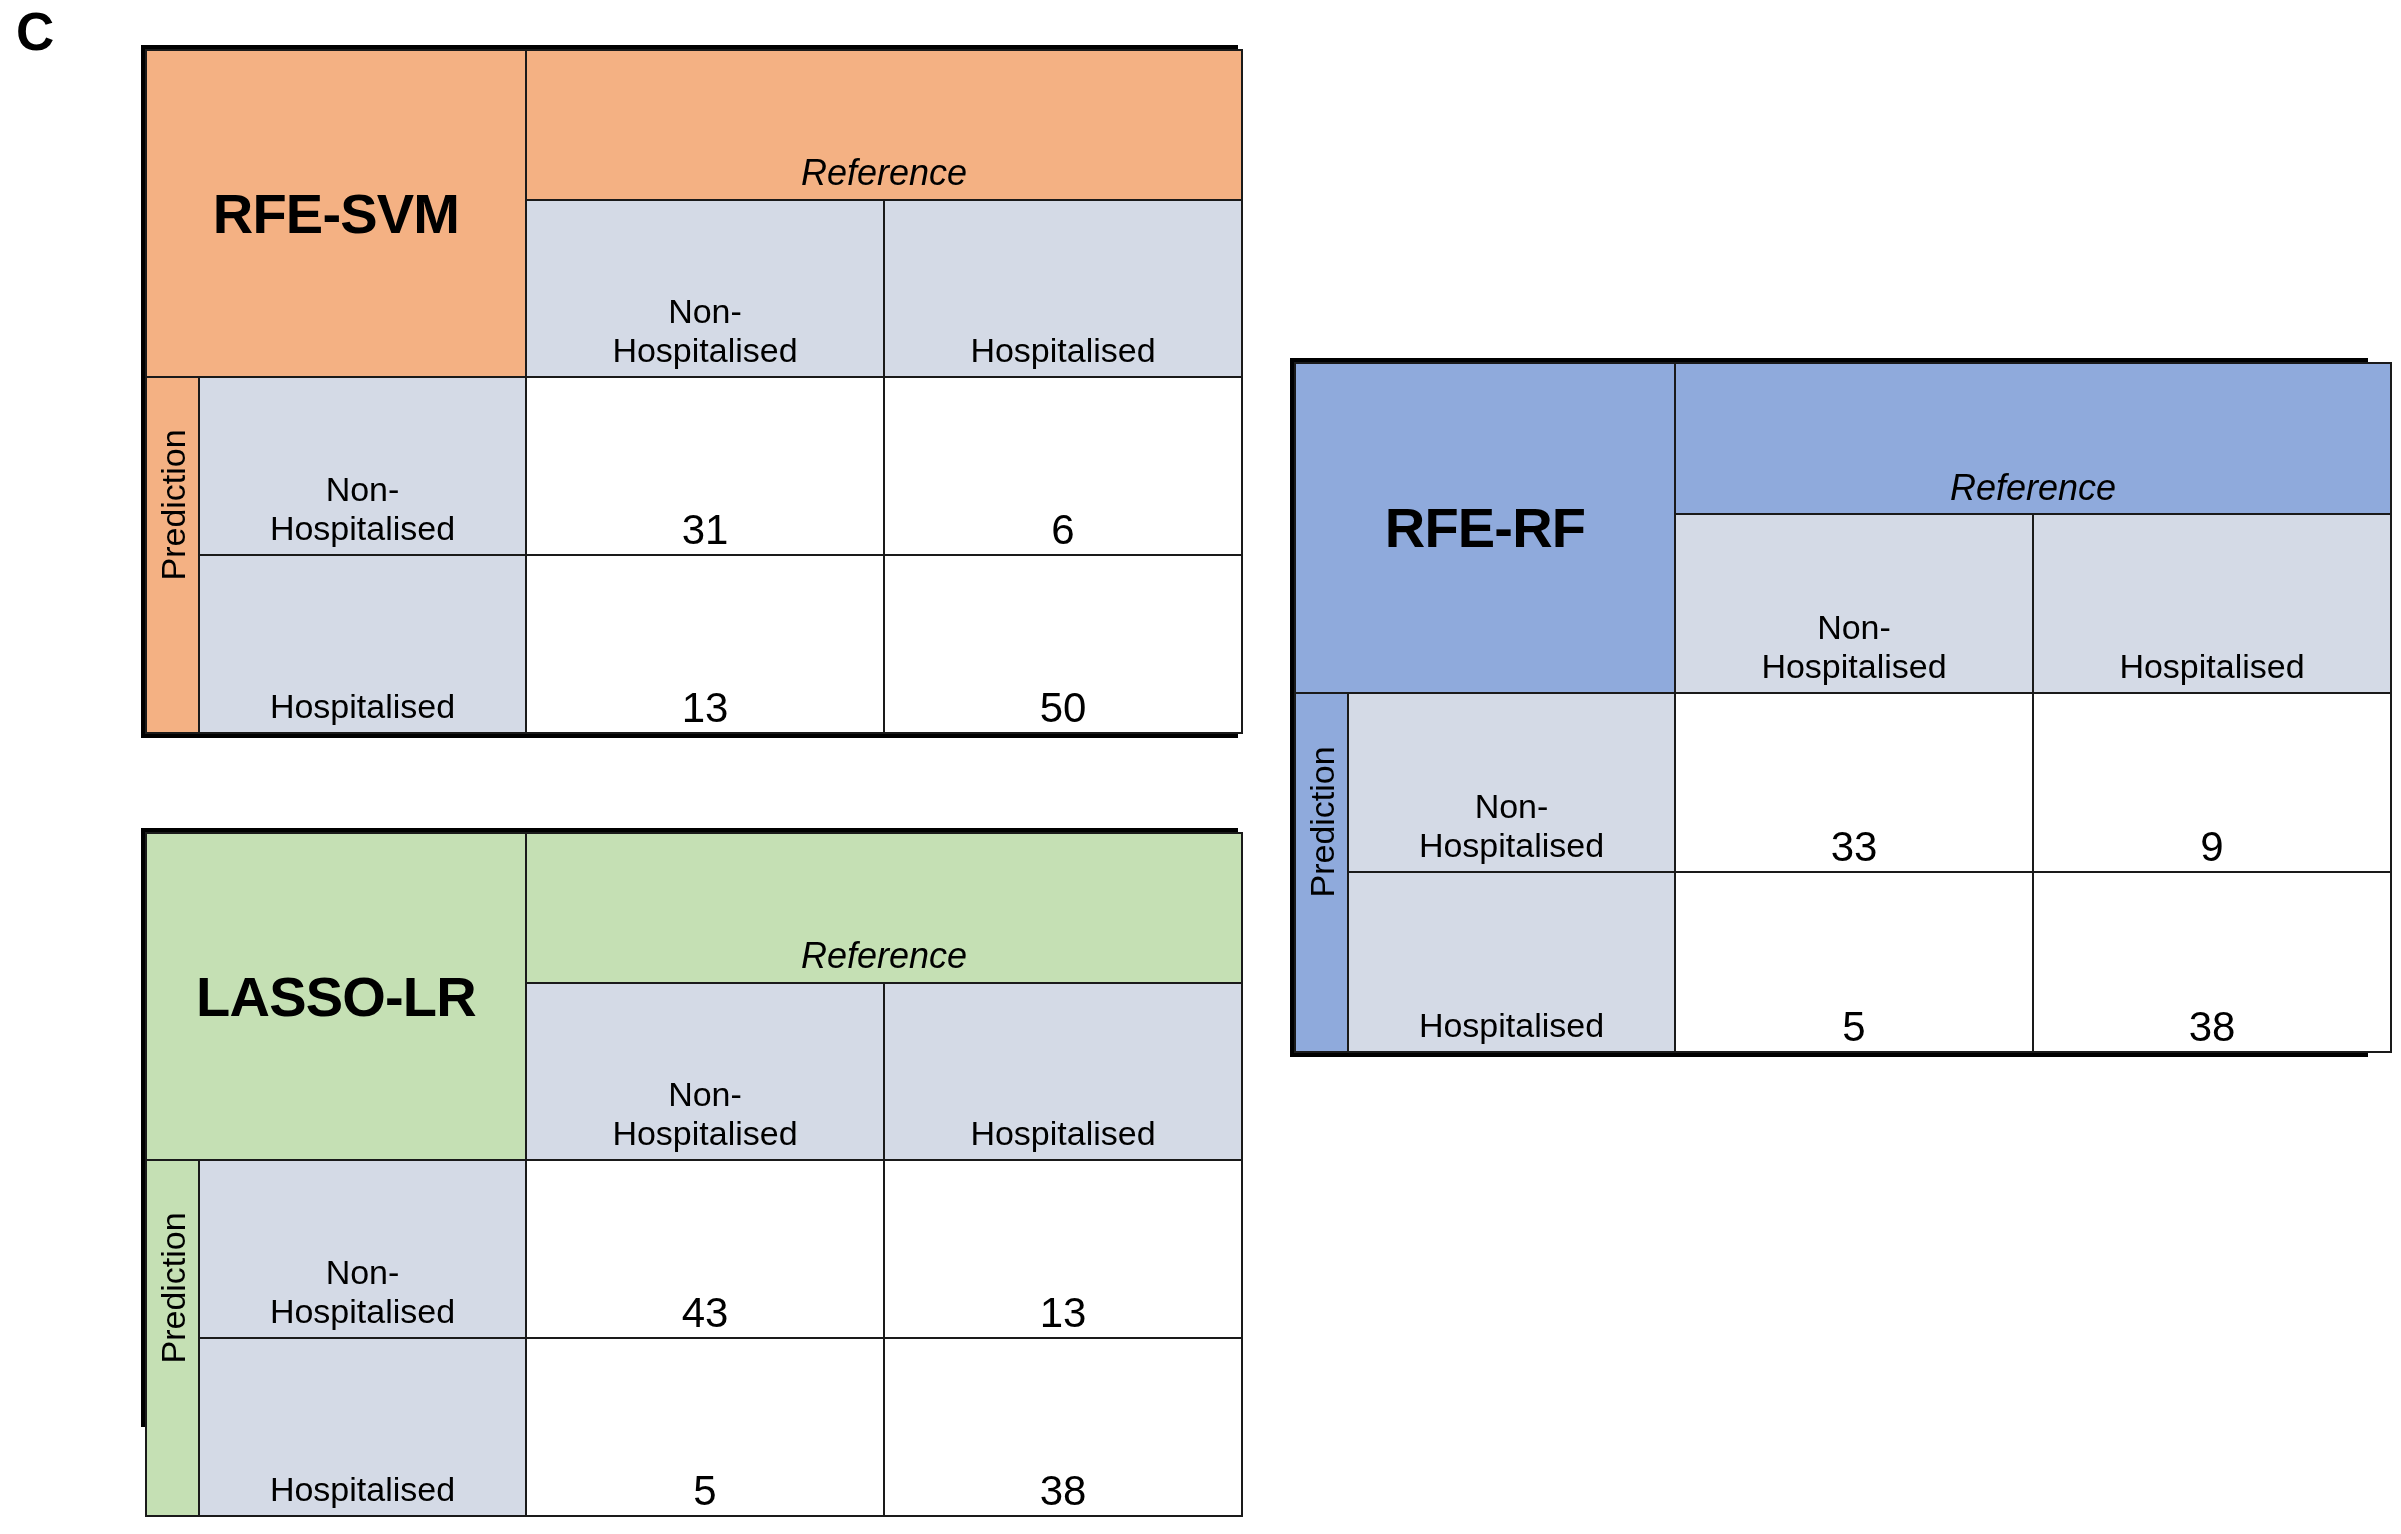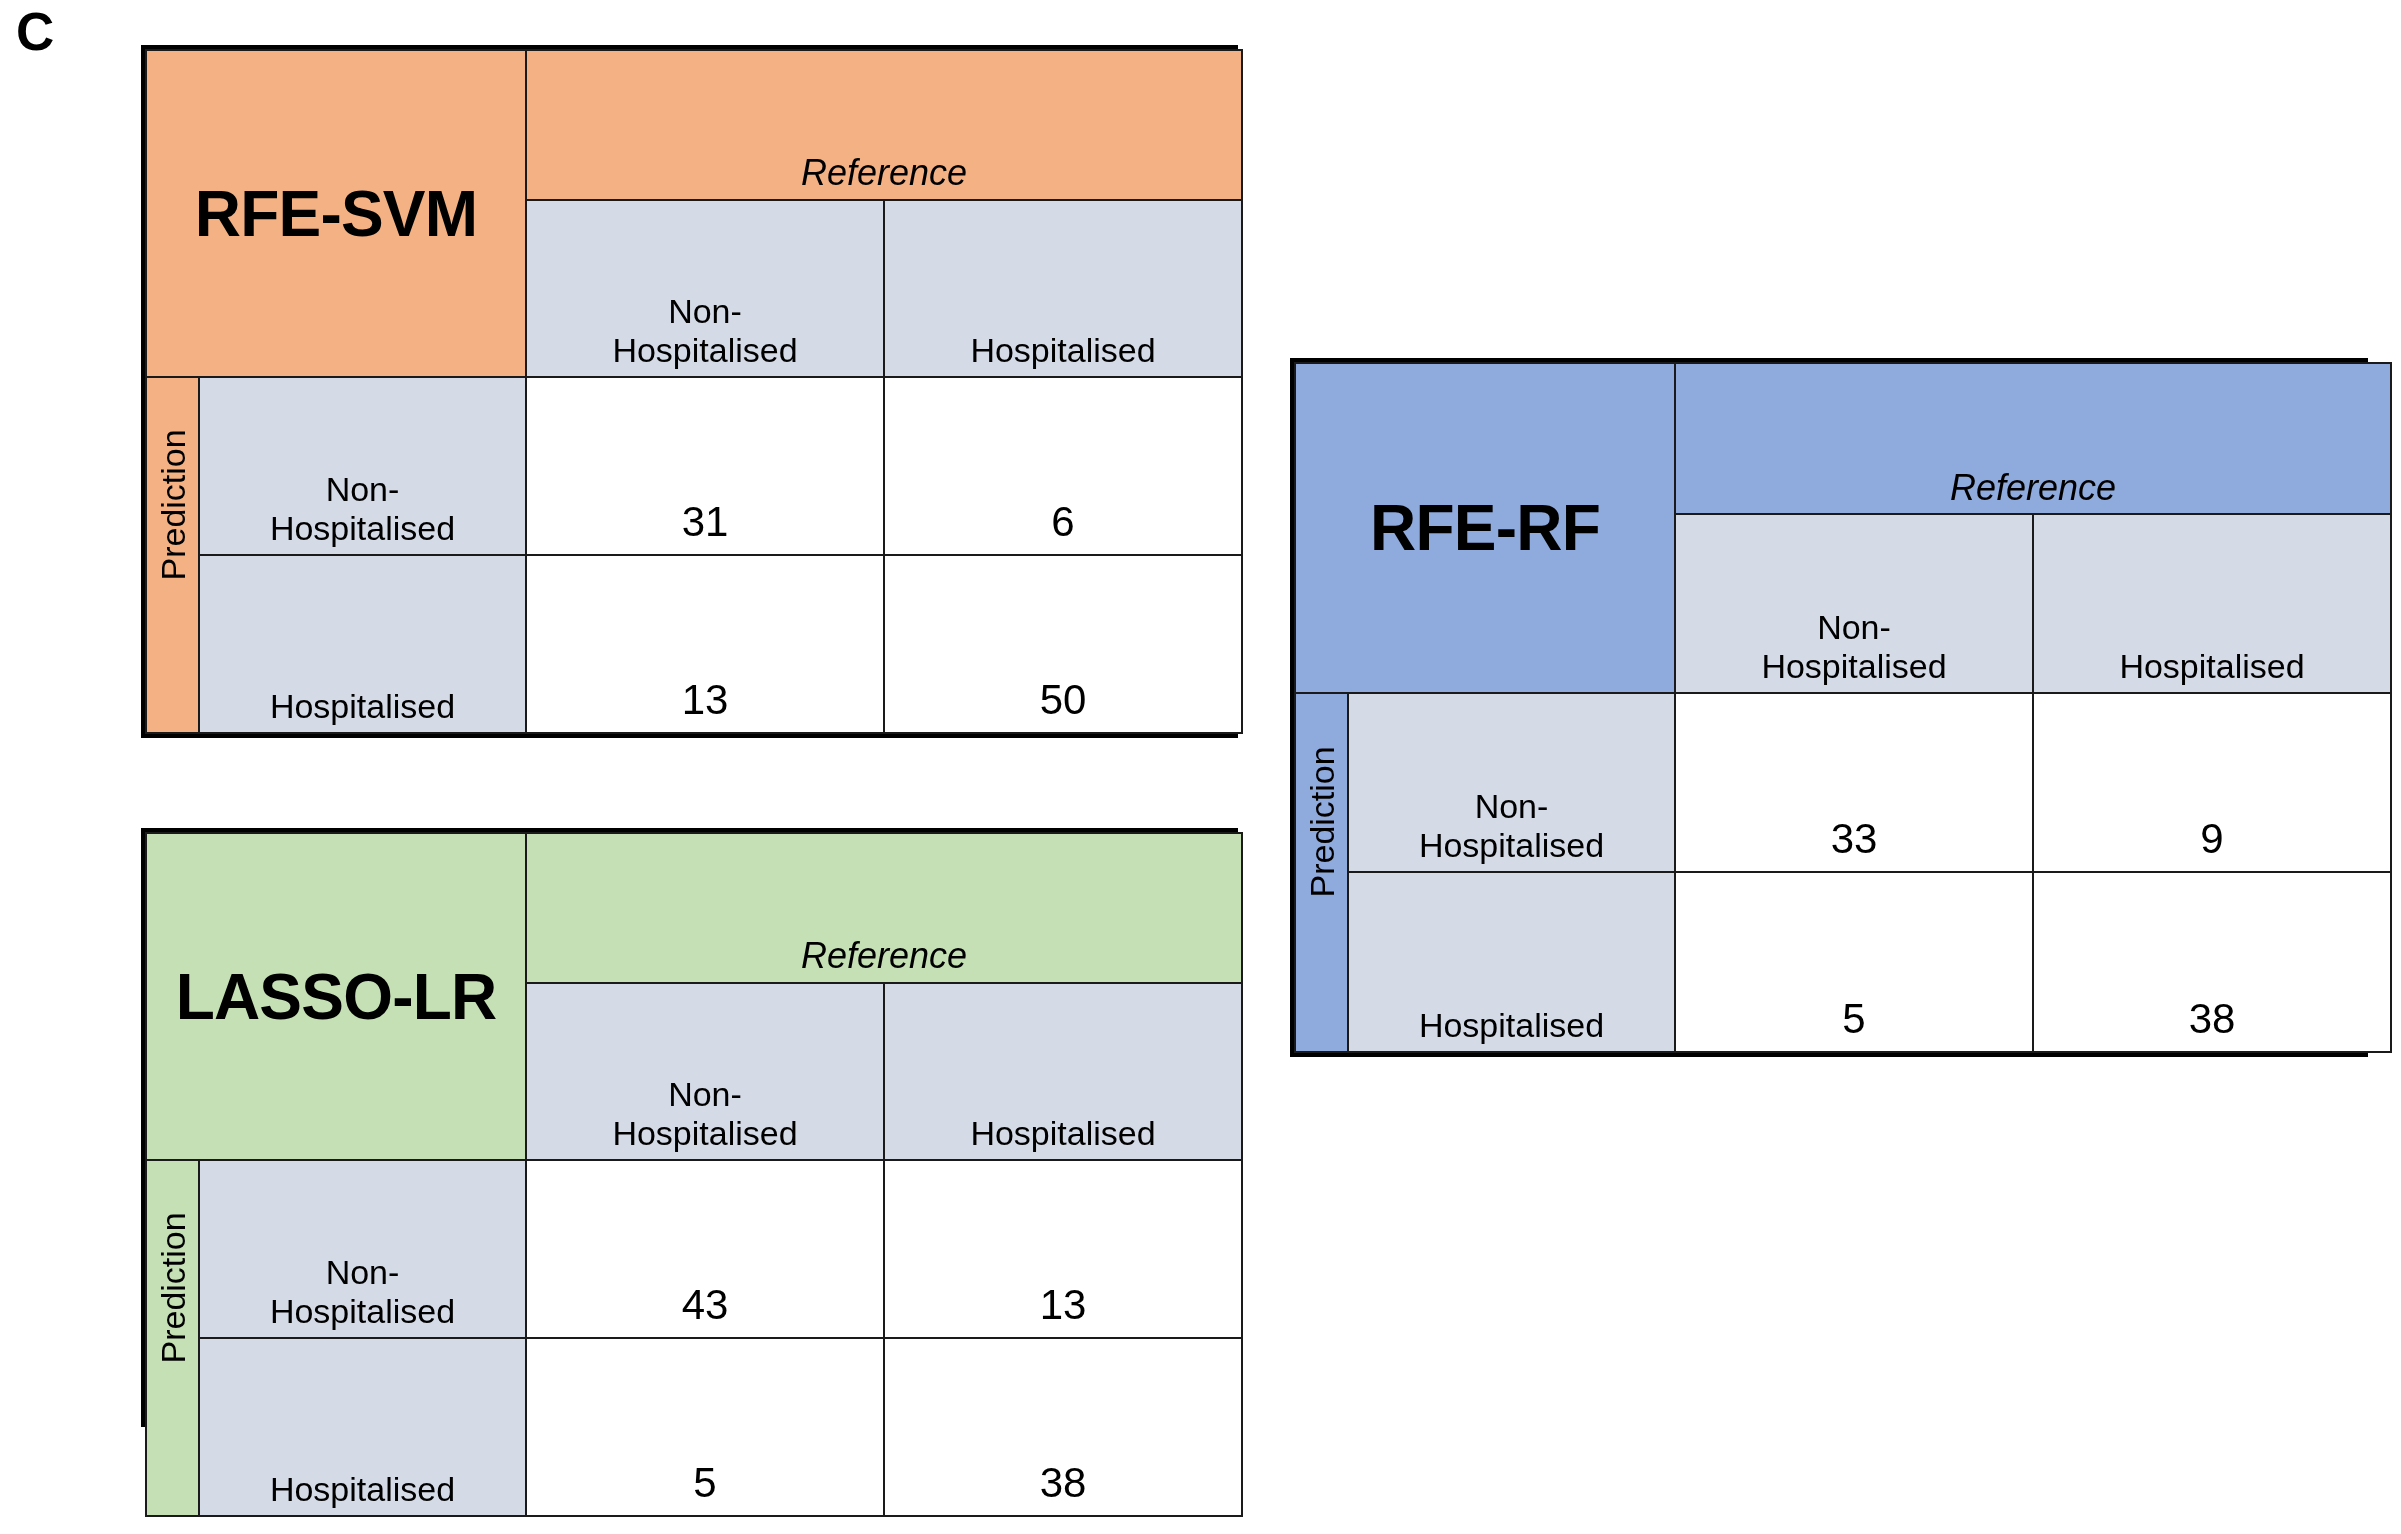--- a/index.html
+++ b/index.html
@@ -47,21 +47,21 @@
     margin: 0;
     text-align: center;
     vertical-align: middle;
     color: #000000;
     font-weight: normal;
     overflow: hidden;
   }
 
   
   td.model-name {
-    font-size: 64px;
+    font-size: 56px;
     font-weight: bold;
     vertical-align: middle;
     text-align: center;
     letter-spacing: -0.8px;
     white-space: nowrap;
   }
   
   td.reference-head {
     font-size: 36px;
     vertical-align: bottom;
@@ -95,21 +95,21 @@
     font-size: 34px;
     vertical-align: bottom;
     padding-bottom: 6.5px;
     line-height: 1.14;
   }
   
   td.count {
     background: #ffffff;
     font-size: 42px;
     vertical-align: bottom;
-    padding-bottom: 8px;
+    padding-bottom: 0;
   }
 
   
   
   #matrix-rfe-svm { left: 141px; top: 45px; width: 1097px; height: 693px; }
   #matrix-rfe-svm td.model-name,
   #matrix-rfe-svm td.reference-head,
   #matrix-rfe-svm td.prediction-label { background: #f4b183; }
 
   

